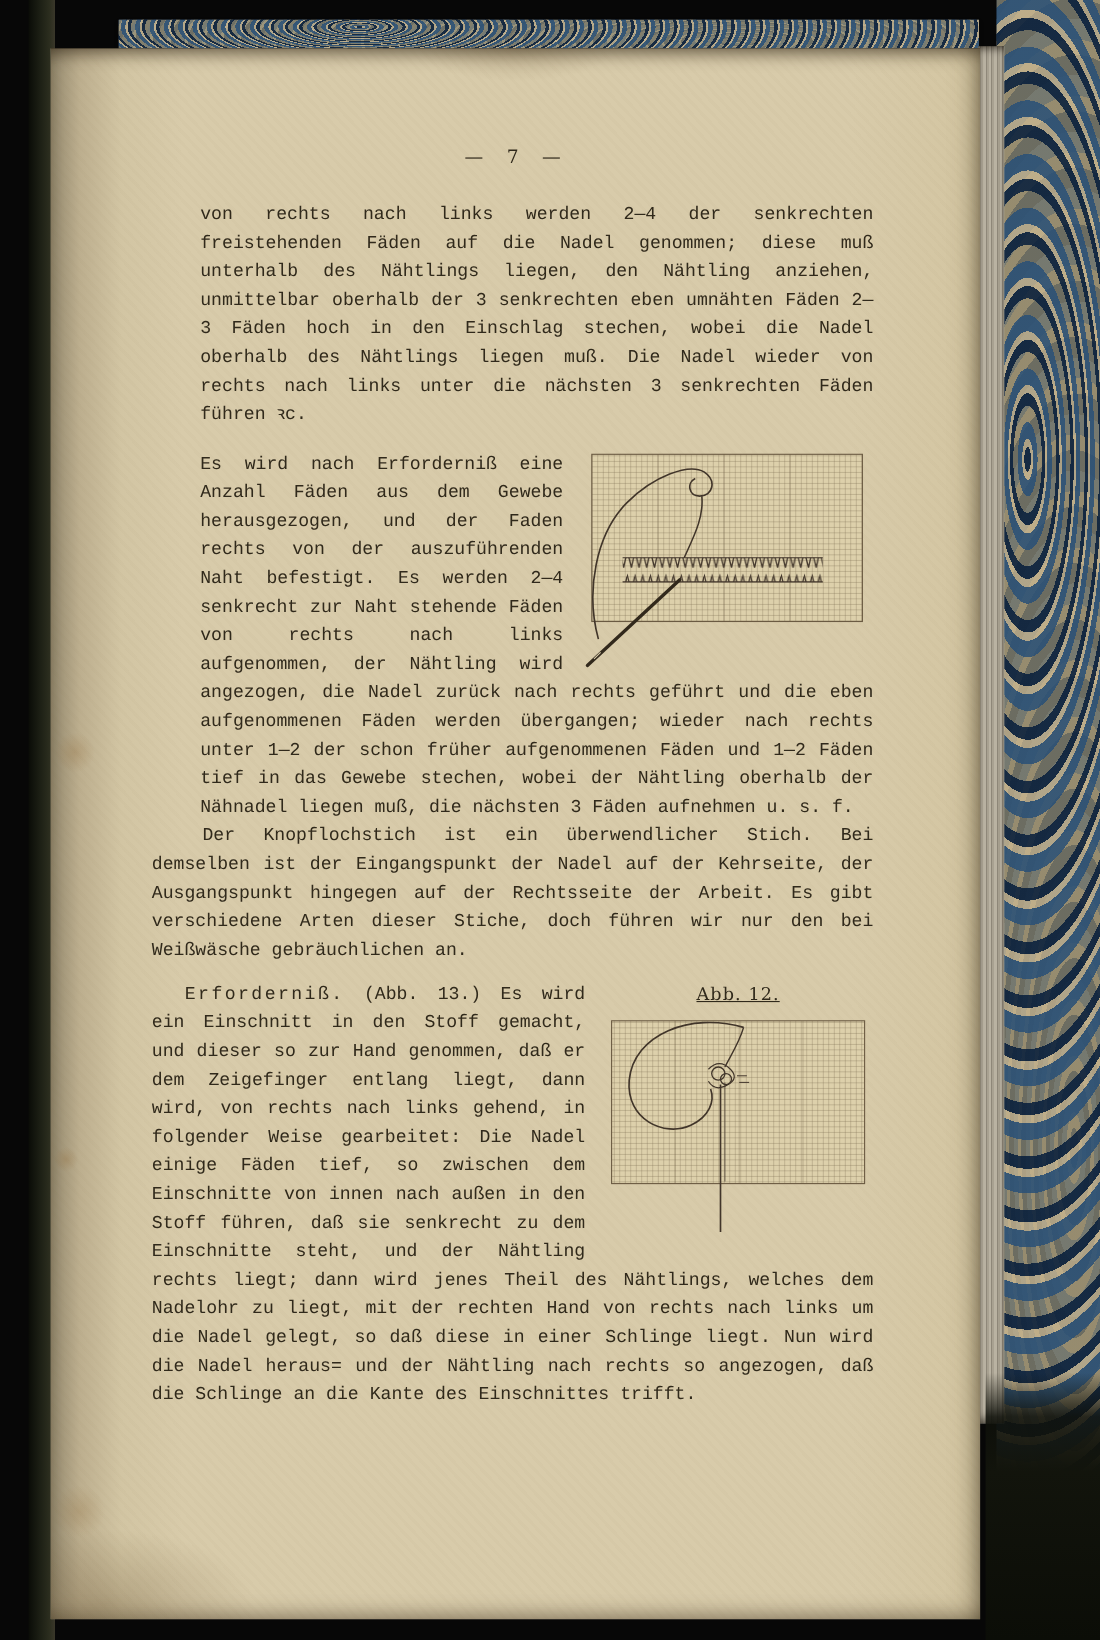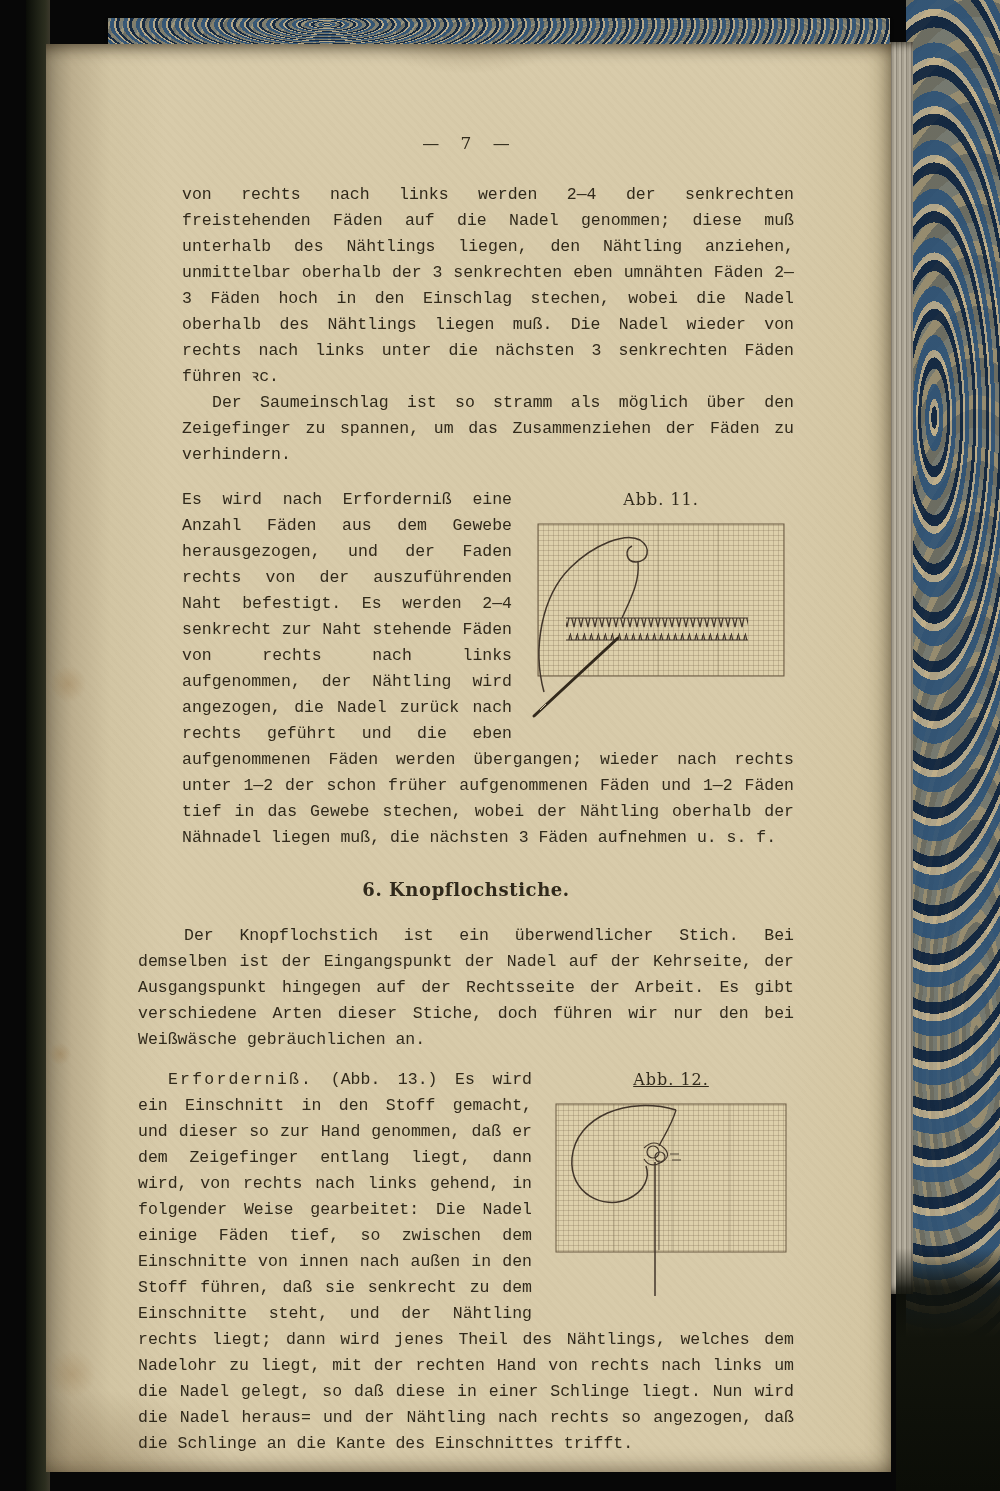--- a/index.html
+++ b/index.html
@@ -81,26 +81,24 @@
   <div class="page">
     <div class="stains"></div>
     <div class="grain"></div>
 
     <div class="page-inner">
 
       <div class="pagenum">— 7 —</div>
 
       <div class="sect-a">
         <p class="just">von rechts nach links werden 2—4 der senkrechten freistehenden Fäden auf die Nadel genommen; diese muß unterhalb des Nähtlings liegen, den Nähtling anziehen, unmittelbar oberhalb der 3 senkrechten eben umnähten Fäden 2—3 Fäden hoch in den Einschlag stechen, wobei die Nadel oberhalb des Nähtlings liegen muß. Die Nadel wieder von rechts nach links unter die nächsten 3 senkrechten Fäden führen ꝛc.</p>
-        <p class="just ind">Der Saumeinschlag ist so stramm als möglich über den Zeigefinger zu spannen, um das Zusammenziehen der Fäden zu verhindern.</p>
 
         <div class="itemb-wrap">
 
           <figure class="fig fig11">
-            <figcaption class="figlabel">Abb. 11.</figcaption>
             <div class="figart">
               <svg width="266" height="200" viewBox="0 0 266 200">
                 <defs>
                   <pattern id="g11" width="5" height="5" patternUnits="userSpaceOnUse">
                     <path d="M 5 0 H 0 V 5" fill="none" stroke="#7a6a4f" stroke-width="0.55"></path>
                   </pattern>
                   <pattern id="z11" width="7" height="22" patternUnits="userSpaceOnUse">
                     <path d="M 0 3 L 4 19 L 7 5" fill="none" stroke="#41352a" stroke-width="1.2"></path>
                   </pattern>
                 </defs>
@@ -114,21 +112,20 @@
                 <path d="M 6 196 L 90 118" stroke="#32291c" stroke-width="3" stroke-linecap="round"></path>
                 <path d="M 12 190 L 18 184" stroke="#d8cbaa" stroke-width="1"></path>
               </svg>
             </div>
           </figure>
 
           <p class="just itemb-body">Es wird nach Erforderniß eine Anzahl Fäden aus dem Gewebe herausgezogen, und der Faden rechts von der auszuführenden Naht befestigt. Es werden 2—4 senkrecht zur Naht stehende Fäden von rechts nach links aufgenommen, der Nähtling wird angezogen, die Nadel zurück nach rechts geführt und die eben aufgenommenen Fäden werden übergangen; wieder nach rechts unter 1—2 der schon früher aufgenommenen Fäden und 1—2 Fäden tief in das Gewebe stechen, wobei der Nähtling oberhalb der Nähnadel liegen muß, die nächsten 3 Fäden aufnehmen u. s. f.</p>
         </div>
       </div>
 
-      <h2 class="chap-head">6. Knopflochstiche.</h2>
 
       <p class="just bighead-ind">Der Knopflochstich ist ein überwendlicher Stich. Bei demselben ist der Eingangspunkt der Nadel auf der Kehrseite, der Ausgangspunkt hingegen auf der Rechtsseite der Arbeit. Es gibt verschiedene Arten dieser Stiche, doch führen wir nur den bei Weißwäsche gebräuchlichen an.</p>
 
       <div class="exec-wrap">
 
         <figure class="fig fig12">
           <figcaption class="figlabel">Abb. 12.</figcaption>
           <div class="figart">
             <svg width="246" height="200" viewBox="0 0 246 200">
               <defs>

